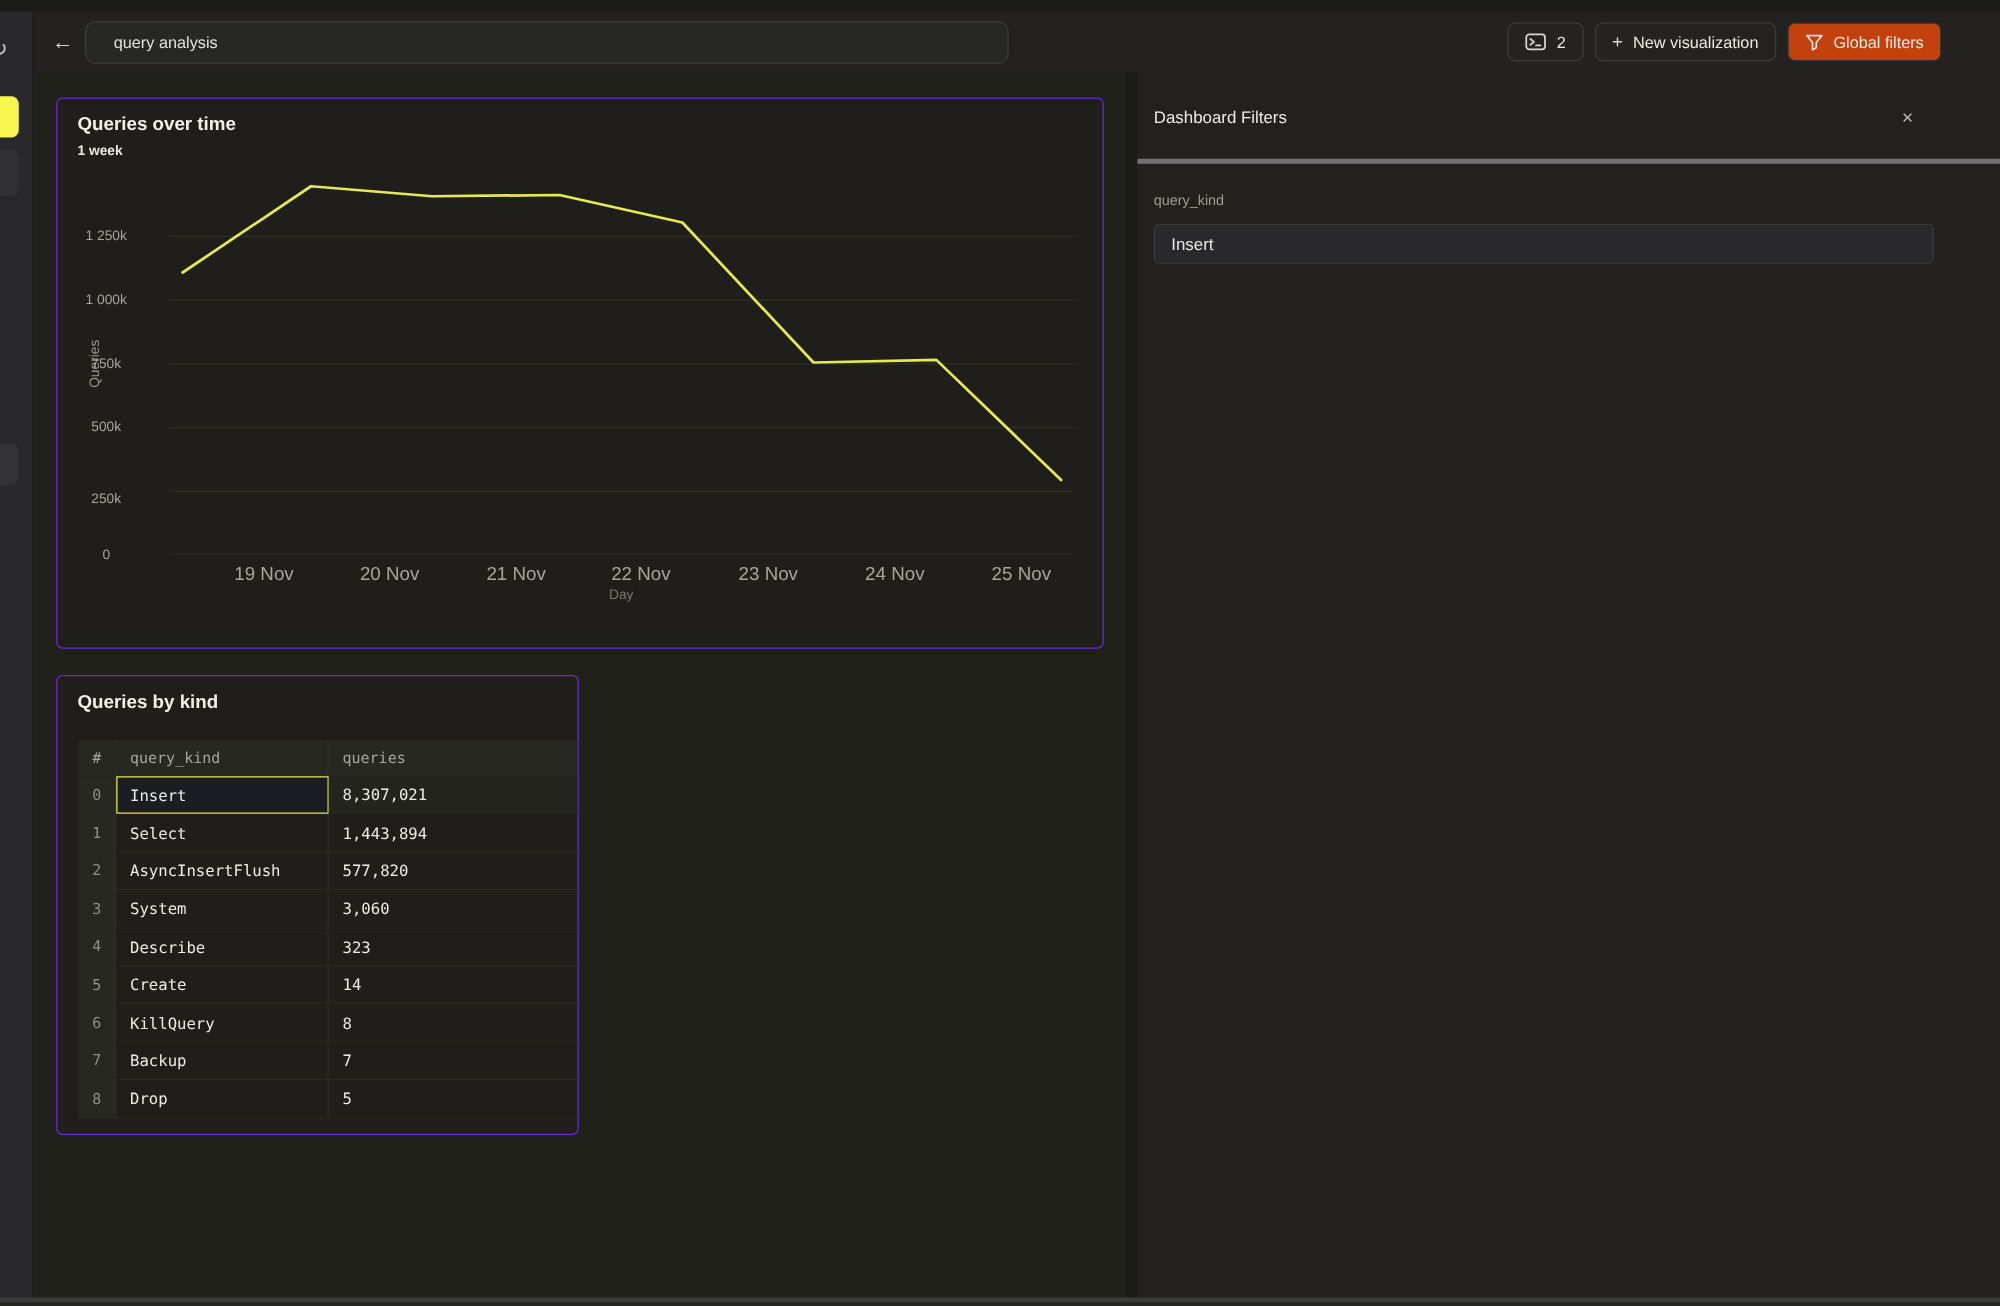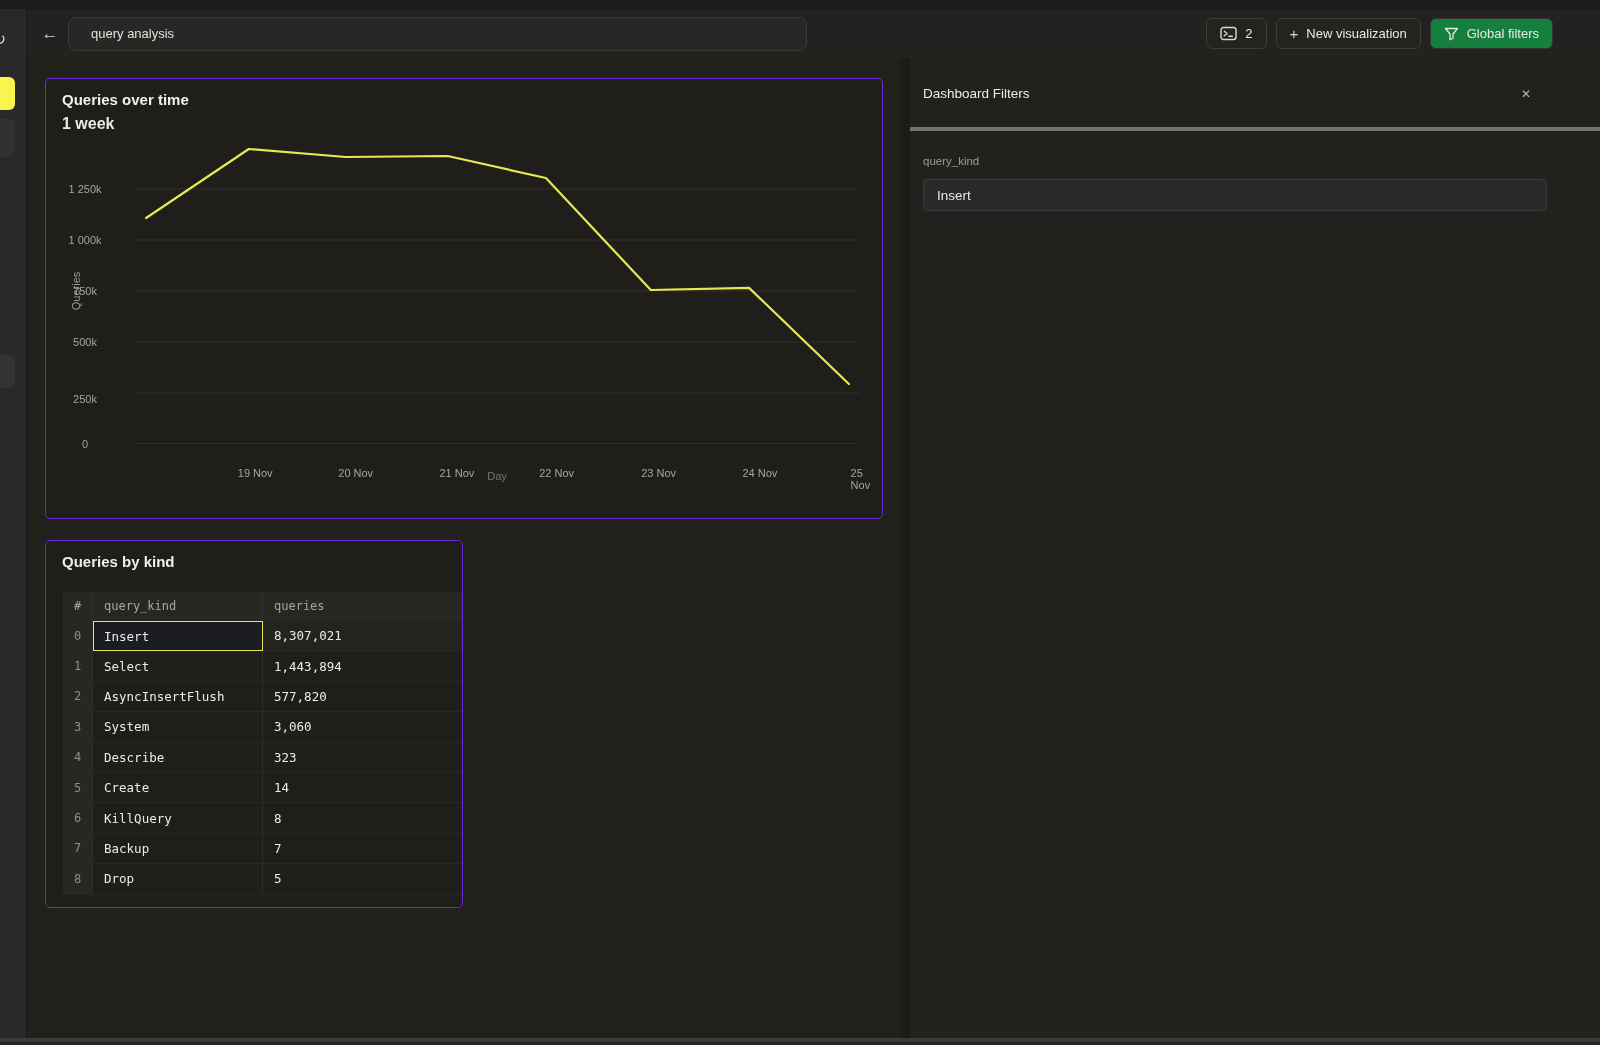--- a/index.html
+++ b/index.html
@@ -27,37 +27,37 @@
   .back-btn { width:28px; height:28px; margin-left:8px; border:none; background:transparent; color:#d2d2cd;
               font-size:17px; cursor:pointer; line-height:28px; }
   .title-input { margin-left:4px; width:739px; height:34px; background:#272725; border:1px solid #3c3c38;
                  border-radius:8px; color:#e2e2dd; font-size:13px; padding:0 10px 0 22px;
                  font-family:"Liberation Sans", sans-serif; }
   .topbar-right { margin-left:auto; margin-right:47px; display:flex; align-items:center; gap:9px; }
   .tb-btn { height:31px; display:flex; align-items:center; gap:8px; border-radius:6px; cursor:pointer;
             border:1px solid #3d3c38; background:#242320; color:#eaeae5; font-size:13px; padding:0 13px;
             font-family:"Liberation Sans", sans-serif; }
   .tb-btn .plus { font-size:15px; color:#d8d8d3; font-weight:400; }
-  .tb-btn.filters { background:#15803d; border-color:#35342f; }
+  .tb-btn.filters { background:#c2410c; border-color:#35342f; }
   .tb-btn svg { display:block; }
 
   
   .main { position:absolute; left:28px; top:58px; width:872px; height:980px; background:#21211c; z-index:1; }
   .card { position:absolute; background:#1f1e1a; border:1px solid #6d28d9; border-radius:5px; }
   .chart-card { left:17px; top:20px; width:838px; height:441px; }
   .table-card { left:17px; top:482px; width:418px; height:368px; }
   .card-title { position:absolute; left:16px; top:12px; font-size:15px; font-weight:700; color:#f1f1ec; }
-  .card-subtitle { position:absolute; left:16px; top:36px; font-size:16px; font-weight:700; color:#e9e9e4; }
+  .card-subtitle { position:absolute; left:16px; top:36px; font-size:11px; font-weight:700; color:#e9e9e4; }
 
   
   .plot { position:absolute; left:90px; top:59px; width:723px; height:306px; }
   .ylab { position:absolute; left:30px; top:212px; transform:translate(-50%,-50%) rotate(-90deg);
           font-size:11px; color:#9c9c95; white-space:nowrap; }
   .ytick { position:absolute; left:0; width:78px; text-align:center; font-size:11px; color:#a6a69f; }
-  .xtick { position:absolute; transform:translateX(-50%); font-size:11px; color:#a6a69f; top:388px;margin-left:44px; }
+  .xtick { position:absolute; transform:translateX(-50%); font-size:15px; color:#a6a69f; top:372px; }
   .xlab  { position:absolute; transform:translateX(-50%); font-size:11px; color:#767670; top:391px; left:451px; }
 
   
   .qtable { position:absolute; left:17px; top:51px; width:399px; font-family:"DejaVu Sans Mono", monospace; }
   .t-row { display:flex; height:30.4px; }
   .t-row.t-head { height:29px; }
   .t-cell { display:flex; align-items:center; border-bottom:1px solid #292923; }
   .c-idx { width:30px; justify-content:center; background:#282823; color:#90908a; font-size:12px;
            border-right:1px solid #2e2e28; }
   .c-kind { width:170px; padding-left:11px; border-right:1px solid #2e2e28; }

